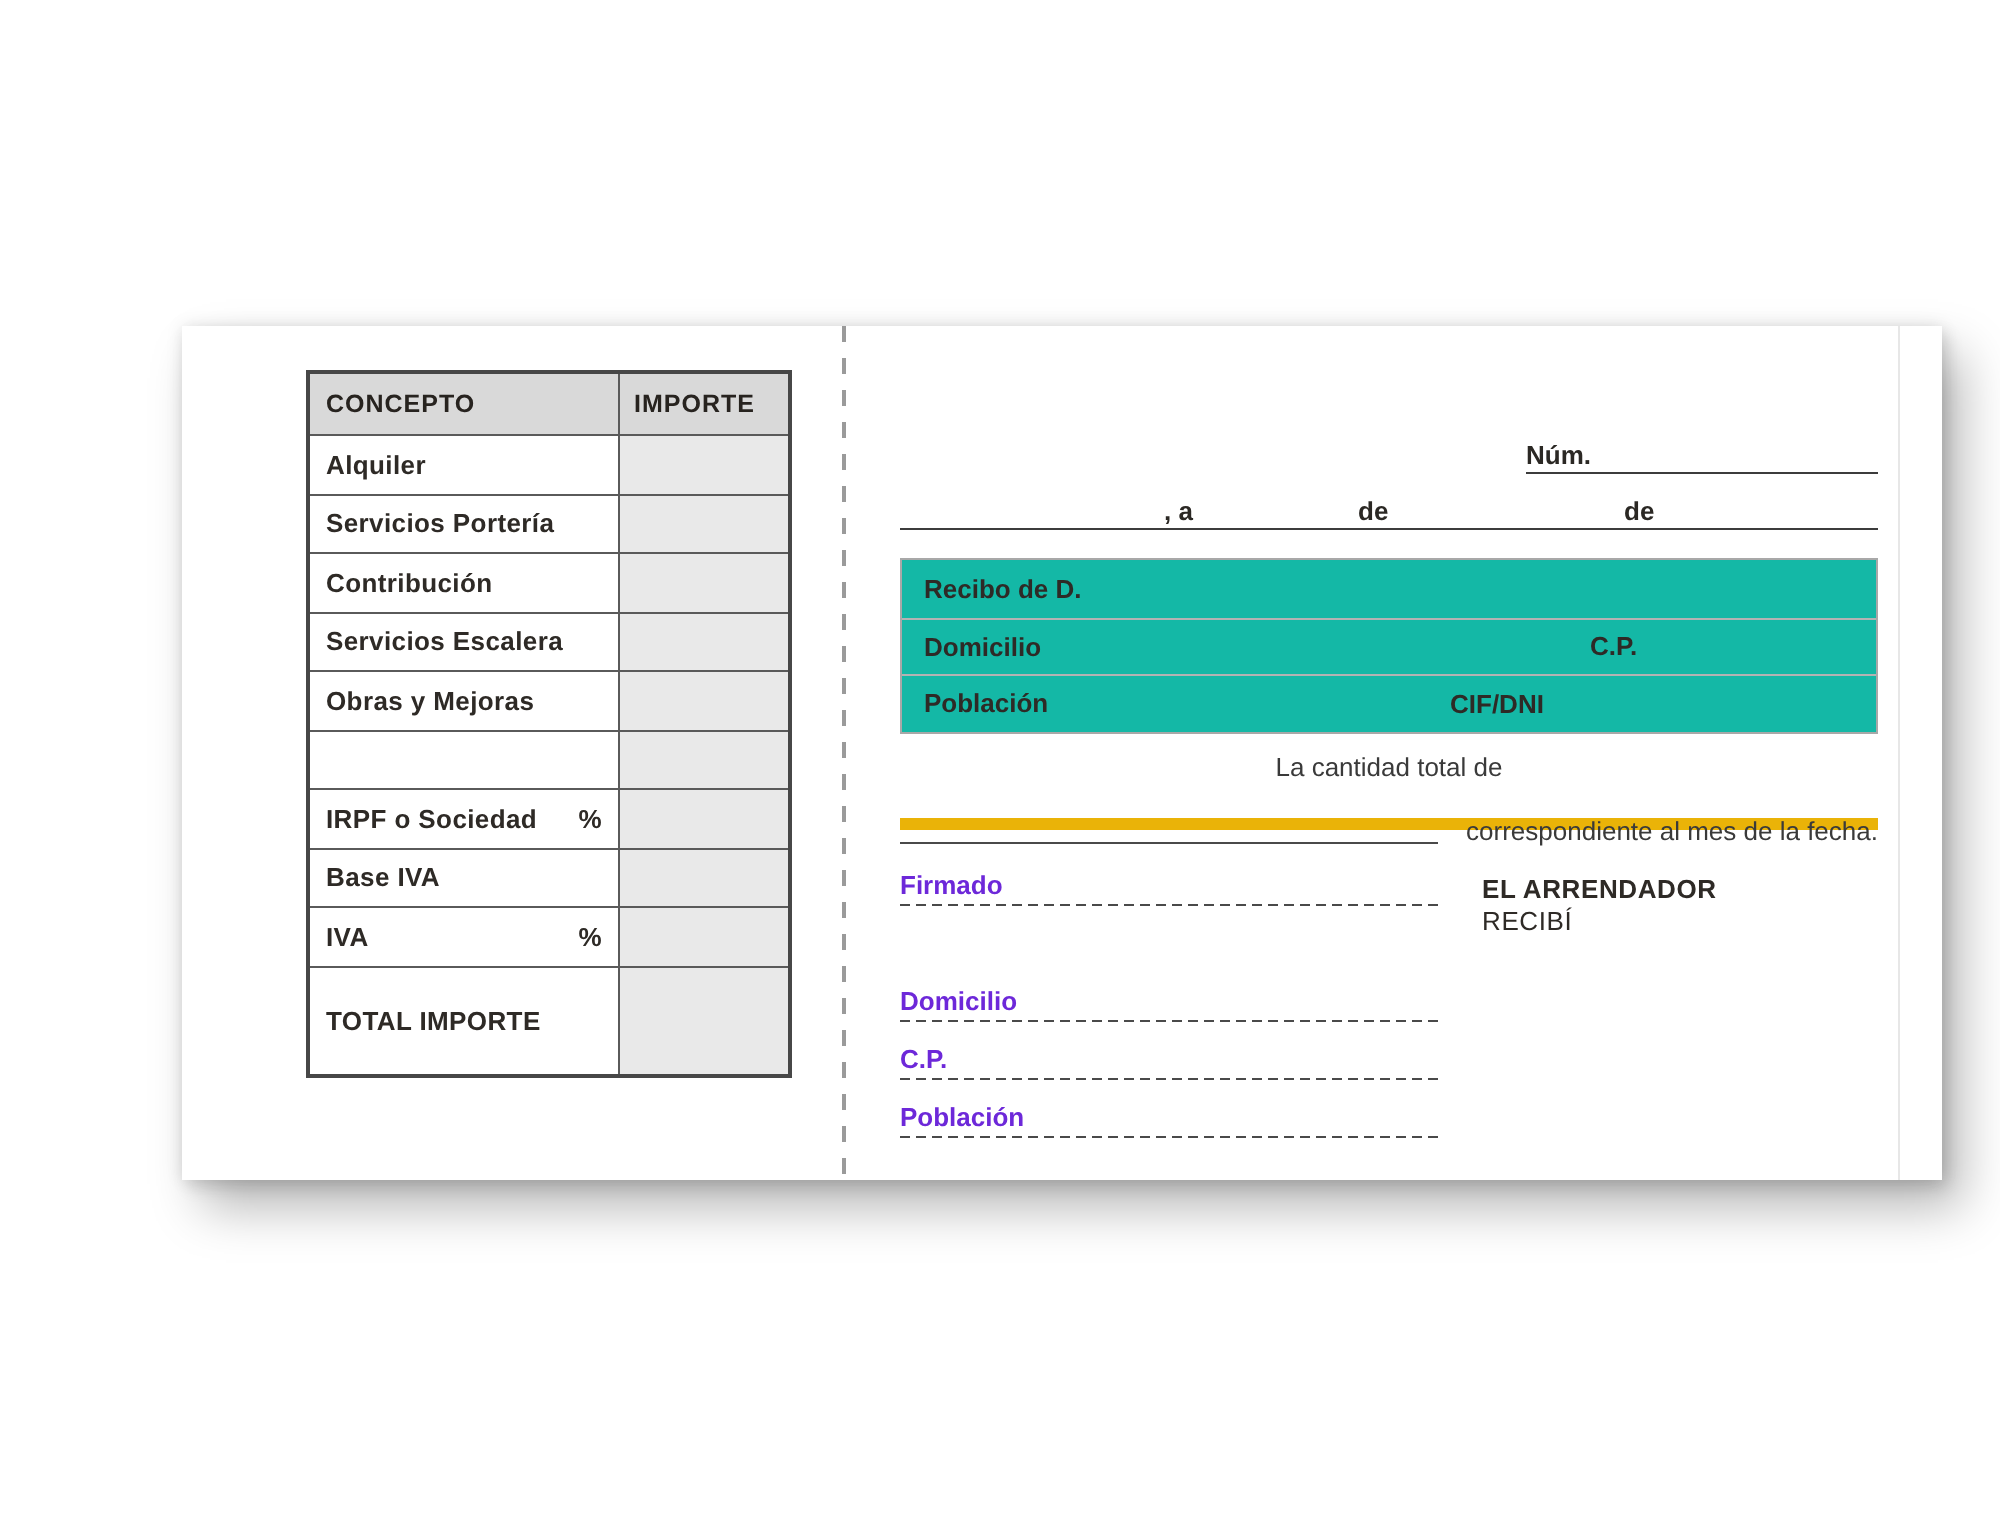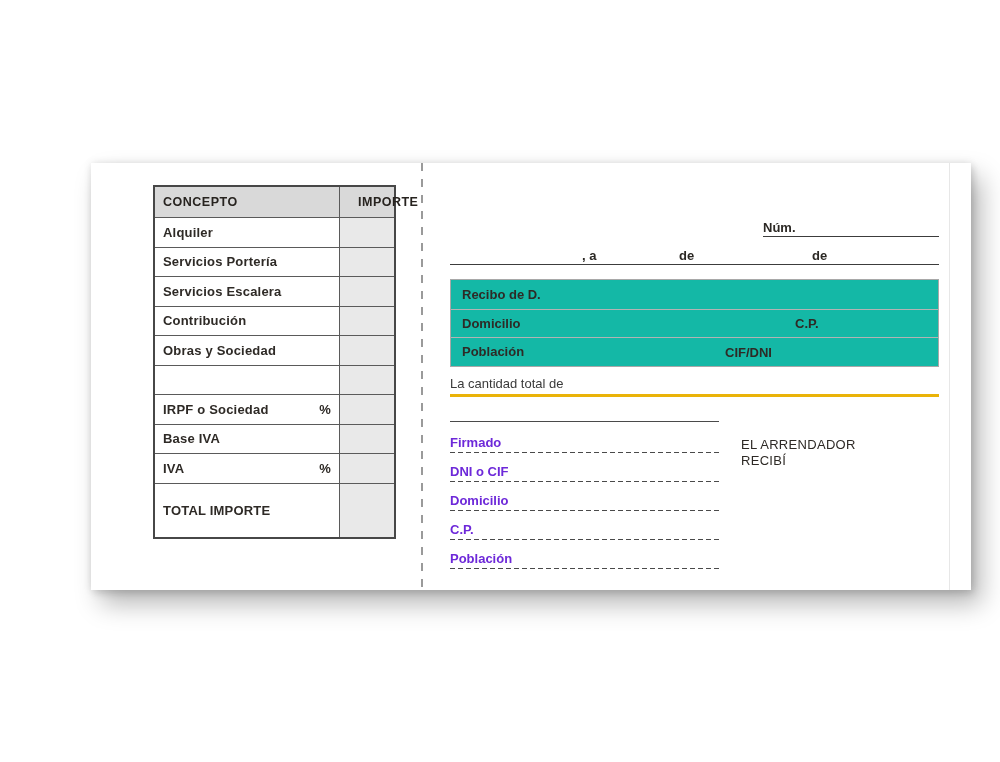--- a/index.html
+++ b/index.html
@@ -22,21 +22,21 @@
 
   
   .stub-table{
     position:absolute;left:62px;top:22px;width:243px;box-sizing:border-box;
     border:2px solid #474747;background:#fff;
   }
   .t-row{display:flex;border-top:1px solid #5a5a5a;}
   .t-row:first-child{border-top:none;}
   .cell{box-sizing:border-box;display:flex;align-items:center;}
   .cl{flex:1;padding:0 8px;justify-content:space-between;font-size:13px;font-weight:bold;letter-spacing:0.2px;color:#2e2a26;}
-  .cr{width:55px;border-left:1px solid #5a5a5a;background:#e9e9e9;padding-left:18px;}
+  .cr{width:85px;border-left:1px solid #5a5a5a;background:#e9e9e9;padding-left:7px;}
   .t-head{background:#d9d9d9;}
   .t-head .cell{height:30px;font-size:12.5px;font-weight:bold;letter-spacing:0.5px;color:#27231f;}
   .t-head .cr{background:#d9d9d9;}
   .t-body .cell{height:28.5px;}
   .t-total .cell{height:53px;}
   .pct{font-weight:bold;}
 
   
   .title{
     position:absolute;left:359px;top:20px;width:489px;text-align:right;
@@ -58,31 +58,31 @@
     background:#14b8a6;border:1px solid #a8a8a8;
   }
   .r-row{position:relative;height:28.6px;display:flex;align-items:center;padding-left:11px;
     font-size:13px;font-weight:bold;color:#2e2a26;border-top:1px solid #b3b3b3;box-sizing:border-box;}
   .r-row:first-child{border-top:none;}
   .r-right{position:absolute;top:50%;transform:translateY(-50%);}
   .rr-cp{left:344px;} .rr-cif{left:274px;}
 
   .amount1{
     position:absolute;left:359px;top:214px;width:489px;box-sizing:border-box;
-    border-bottom:3px solid #eab308;padding-bottom:4px;font-size:13px;line-height:13px;color:#3a3a3a;
+    border-bottom:6px solid #eab308;padding-bottom:19px;font-size:13px;line-height:13px;color:#3a3a3a;text-align:center;
   }
   .amount2-rule{position:absolute;left:359px;top:244px;width:269px;height:14px;border-bottom:1px solid #4a4a4a;}
   .amount2-text{position:absolute;left:359px;top:245px;width:489px;text-align:right;font-size:13px;color:#3a3a3a;}
 
   .dash-field{position:absolute;left:359px;width:269px;font-size:13px;font-weight:bold;color:#6d28d9;line-height:14px;}
   .dash-rule{height:1px;margin-top:2px;background:repeating-linear-gradient(to right,#4a4a4a 0 5px,transparent 5px 8px);}
   .f-firmado{top:273px;} .f-dni{top:302px;} .f-dom{top:331px;} .f-cp{top:360px;} .f-pob{top:389px;}
 
   .arrendador{position:absolute;left:650px;top:274px;font-size:13px;color:#2e2a26;}
-  .arrendador .b{font-weight:normal;letter-spacing:0.3px;}
+  .arrendador .b{font-weight:bold;letter-spacing:0.3px;}
   .arrendador .r{margin-top:1px;letter-spacing:0.3px;}
 </style>
 </head>
 <body>
 
 <div class="page">
 
   <div class="sheet-edge"></div>
   <div class="perforation"></div>
 
@@ -105,35 +105,35 @@
     </div>
     <div class="t-row t-body">
       <div class="cell cl">
         <span>Servicios Portería</span>
         <span class="pct"></span>
       </div>
       <div class="cell cr"></div>
     </div>
     <div class="t-row t-body">
       <div class="cell cl">
+        <span>Contribución</span>
+        <span class="pct"></span>
+      </div>
+      <div class="cell cr"></div>
+    </div>
+    <div class="t-row t-body">
+      <div class="cell cl">
         <span>Servicios Escalera</span>
         <span class="pct"></span>
       </div>
       <div class="cell cr"></div>
     </div>
     <div class="t-row t-body">
       <div class="cell cl">
-        <span>Contribución</span>
-        <span class="pct"></span>
-      </div>
-      <div class="cell cr"></div>
-    </div>
-    <div class="t-row t-body">
-      <div class="cell cl">
-        <span>Obras y Sociedad</span>
+        <span>Obras y Mejoras</span>
         <span class="pct"></span>
       </div>
       <div class="cell cr"></div>
     </div>
     <div class="t-row t-body">
       <div class="cell cl">
         <span></span>
         <span class="pct"></span>
       </div>
       <div class="cell cr"></div>
@@ -189,35 +189,32 @@
     <div class="r-row">
       <span>Población</span>
       <span class="r-right rr-cif">CIF/DNI</span>
     </div>
   </div>
 
   <div class="amount1">
     <span>La cantidad total de</span>
   </div>
   <div class="amount2-rule"></div>
+  <div class="amount2-text">correspondiente al mes de la fecha.</div>
 
   <div class="dash-field f-firmado">
     <span>Firmado</span>
     <div class="dash-rule"></div>
   </div>
 
   <div class="arrendador">
     <div class="b">EL ARRENDADOR</div>
     <div class="r">RECIBÍ</div>
   </div>
 
-  <div class="dash-field f-dni">
-    <span>DNI o CIF</span>
-    <div class="dash-rule"></div>
-  </div>
   <div class="dash-field f-dom">
     <span>Domicilio</span>
     <div class="dash-rule"></div>
   </div>
   <div class="dash-field f-cp">
     <span>C.P.</span>
     <div class="dash-rule"></div>
   </div>
   <div class="dash-field f-pob">
     <span>Población</span>

